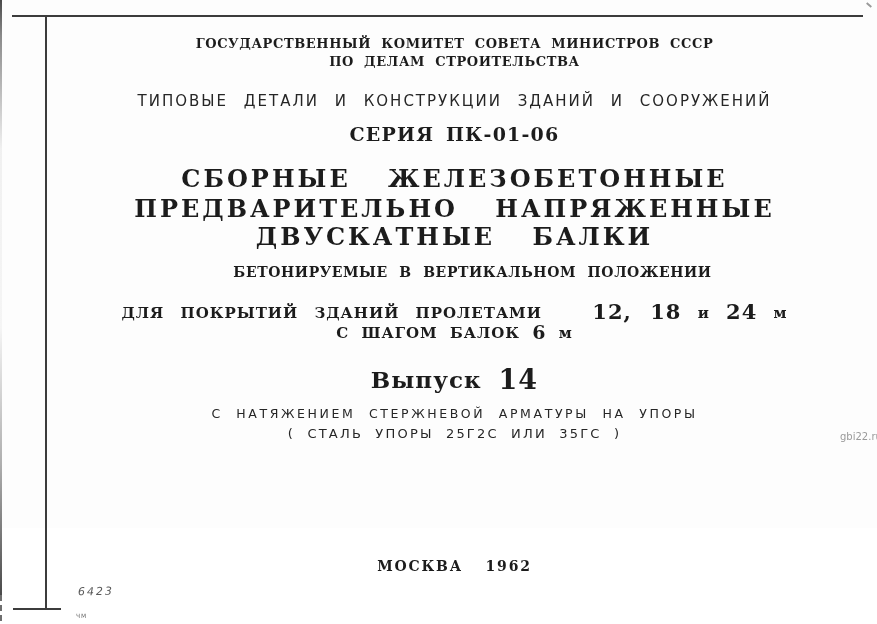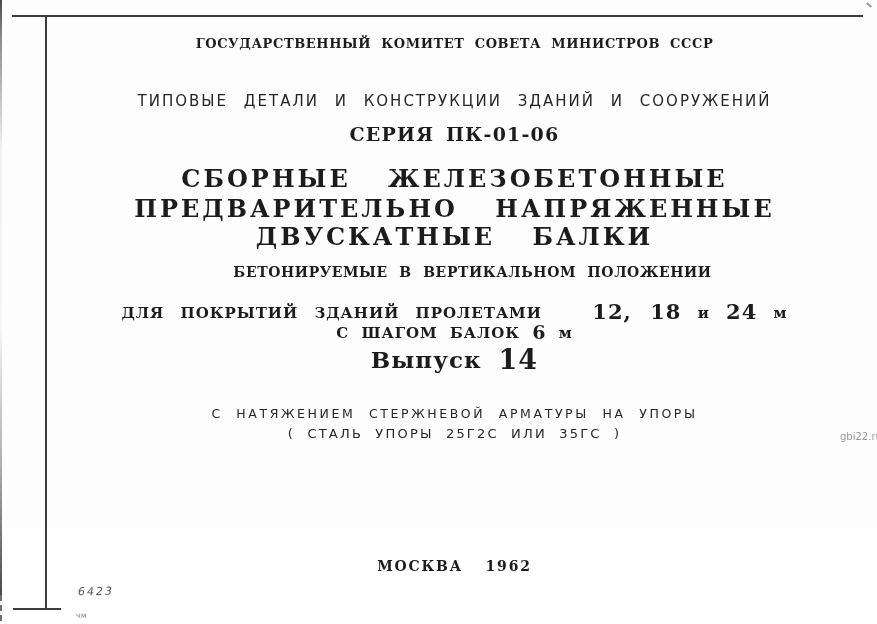--- a/index.html
+++ b/index.html
@@ -46,21 +46,21 @@
   .ministry-2 { top: 54px;  font-size: 13px; letter-spacing: 0.6px; word-spacing: 5px; }
   .series-heading { top: 92px; font-size: 15px; letter-spacing: 2px; word-spacing: 9px; }
   .series-code { top: 123px; font-size: 19px; letter-spacing: 1.2px; word-spacing: 4px; }
   .title-1 { top: 164px; font-size: 24px; letter-spacing: 3px; word-spacing: 26px; }
   .title-2 { top: 194px; font-size: 24px; letter-spacing: 3px; word-spacing: 26px; }
   .title-3 { top: 222px; font-size: 24px; letter-spacing: 3px; word-spacing: 26px; }
   .subtitle { top: 264px; font-size: 14px; letter-spacing: 0.6px; word-spacing: 6px; padding-left: 18px; }
   .app-1 { top: 301px; font-size: 15px; letter-spacing: 1px; word-spacing: 10px; }
   .app-2 { top: 323px; font-size: 15px; letter-spacing: 1px; word-spacing: 6px; }
   .big-num { font-size: 21px; letter-spacing: 1px; line-height: 1; vertical-align: -1px; }
-  .issue-line { top: 344px; font-size: 23px; letter-spacing: 1px; word-spacing: 8px; }
+  .issue-line { top: 364px; font-size: 23px; letter-spacing: 1px; word-spacing: 8px; }
   .issue-num { font-size: 27px; vertical-align: -1px; }
   .desc-1 { top: 386px; font-size: 12.5px; letter-spacing: 2.6px; word-spacing: 7px; }
   .desc-2 { top: 406px; font-size: 12.5px; letter-spacing: 2.6px; word-spacing: 7px; }
   .desc-3 { top: 426px; font-size: 13px; letter-spacing: 2.2px; word-spacing: 6px; }
   .imprint { top: 558px; font-size: 14px; letter-spacing: 1.8px; word-spacing: 16px; }
   .gap { display: inline-block; width: 18px; }
   
   .handwritten {
     position: absolute; left: 78px; top: 585px;
     font-family: "DejaVu Sans", sans-serif; font-style: italic;
@@ -86,20 +86,21 @@
   <div class="rule rule-top"></div>
   <div class="rule-left-outer"></div>
   <div class="rule rule-left-inner"></div>
   <div class="rule-right-dash"></div>
 
   <div class="rule rule-bottom-left"></div>
 
   <div class="tick-top-right"></div>
 
   <div class="tline serif-b ministry-1">ГОСУДАРСТВЕННЫЙ КОМИТЕТ СОВЕТА МИНИСТРОВ СССР</div>
+  <div class="tline serif-b ministry-2">ПО ДЕЛАМ СТРОИТЕЛЬСТВА</div>
 
   <div class="tline sans-h series-heading">ТИПОВЫЕ ДЕТАЛИ И КОНСТРУКЦИИ ЗДАНИЙ И СООРУЖЕНИЙ</div>
   <div class="tline serif-b series-code">СЕРИЯ ПК-01-06</div>
 
   <div class="tline serif-b title-1">СБОРНЫЕ ЖЕЛЕЗОБЕТОННЫЕ</div>
   <div class="tline serif-b title-2">ПРЕДВАРИТЕЛЬНО НАПРЯЖЕННЫЕ</div>
   <div class="tline serif-b title-3">ДВУСКАТНЫЕ БАЛКИ</div>
 
   <div class="tline serif-b subtitle">БЕТОНИРУЕМЫЕ В ВЕРТИКАЛЬНОМ ПОЛОЖЕНИИ</div>
 

